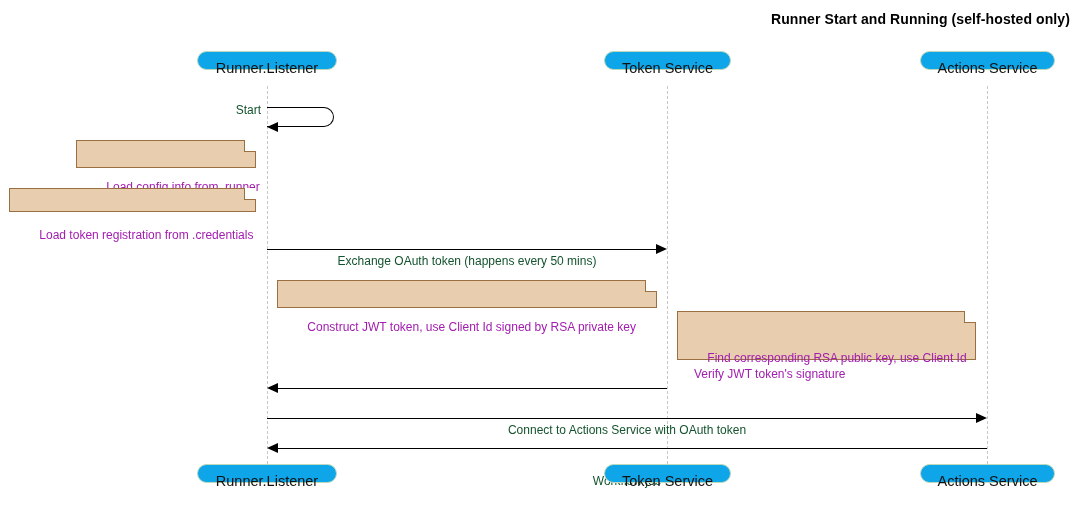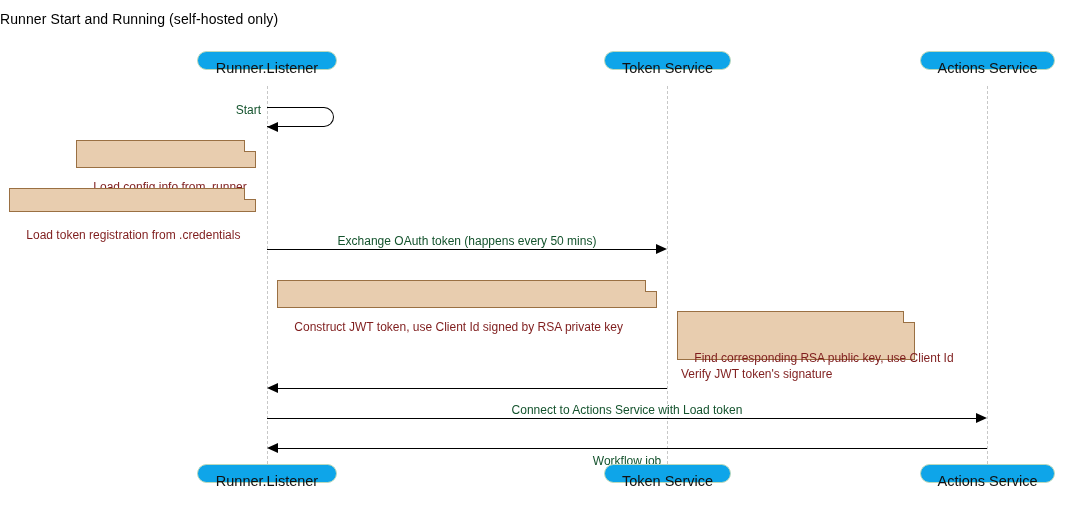--- a/index.html
+++ b/index.html
@@ -17,23 +17,23 @@
   #diagram {
     position: relative;
     width: 1070px;
     height: 525px;
   }
   .title {
     position: absolute;
     left: 0;
     top: 11px;
     width: 1070px;
-    text-align: left;
+    text-align: right;
     font-size: 14px;
-    font-weight: normal;
+    font-weight: bold;
     color: #000;
     letter-spacing: 0.1px;
   }
   
   .lifeline {
     position: absolute;
     width: 0;
     border-left: 1.5px dashed #c8c8c8;
   }
   
@@ -50,22 +50,22 @@
     color: #111;
     white-space: nowrap;
   }
   
   .note {
     position: absolute;
     box-sizing: border-box;
     background: #e8cdaf;
     border: 1px solid #9a7043;
     font-size: 12px;
-    color: #7f1d1d;
-    padding: 6px 9px 6px 3px;
+    color: #a21caf;
+    padding: 6px 9px 6px 16px;
     white-space: pre;
     line-height: 16px;
   }
   .note .fold {
     position: absolute;
     top: -1px;
     right: -1px;
     width: 11px;
     height: 11px;
     background: #ffffff;
@@ -87,21 +87,21 @@
   }
   .arrowhead.right { border-left: 11px solid #000; }
   .arrowhead.left  { border-right: 11px solid #000; }
   .msg-label {
     position: absolute;
     font-size: 12px;
     color: #14532d;
     white-space: nowrap;
     text-align: center;
   }
-  .msg-label.center { transform: translateX(-50%); }
+  .msg-label.center { transform: translateX(-50%); margin-top: 20px; }
   .msg-label.rightal { text-align: right; }
   
   .selfloop {
     position: absolute;
     box-sizing: border-box;
     border: 1.5px solid #000;
     border-left: none;
     border-top-right-radius: 10px;
     border-bottom-right-radius: 10px;
   }
@@ -143,30 +143,30 @@
 
   <div class="msg-label center" style="left:467px; top:234px;">Exchange OAuth token (happens every 50 mins)</div>
   <div class="msg" style="left:267px; top:249px; width:389px;"></div>
   <div class="arrowhead right" style="left:656px; top:244px;"></div>
 
   <div class="note" style="left:277px; top:280px; width:380px; height:28px;">
     <span class="fold"></span>
     <span>Construct JWT token, use Client Id signed by RSA private key</span>
   </div>
 
-  <div class="note" style="left:677px; top:311px; width:238px; height:49px;">
+  <div class="note" style="left:677px; top:311px; width:299px; height:49px;">
     <span class="fold"></span>
     <span>Find corresponding RSA public key, use Client Id
 Verify JWT token's signature</span>
   </div>
 
   <div class="msg" style="left:278px; top:388px; width:389px;"></div>
   <div class="arrowhead left" style="left:267px; top:383px;"></div>
 
-  <div class="msg-label center" style="left:627px; top:403px;">Connect to Actions Service with Load token</div>
+  <div class="msg-label center" style="left:627px; top:403px;">Connect to Actions Service with OAuth token</div>
   <div class="msg" style="left:267px; top:418px; width:709px;"></div>
   <div class="arrowhead right" style="left:976px; top:413px;"></div>
 
   <div class="msg-label center" style="left:627px; top:454px;">Workflow job</div>
   <div class="msg" style="left:278px; top:448px; width:709px;"></div>
   <div class="arrowhead left" style="left:267px; top:443px;"></div>
 
   <div class="participant" style="left:197px; top:464px; width:140px;">
     <span>Runner.Listener</span>
   </div>

